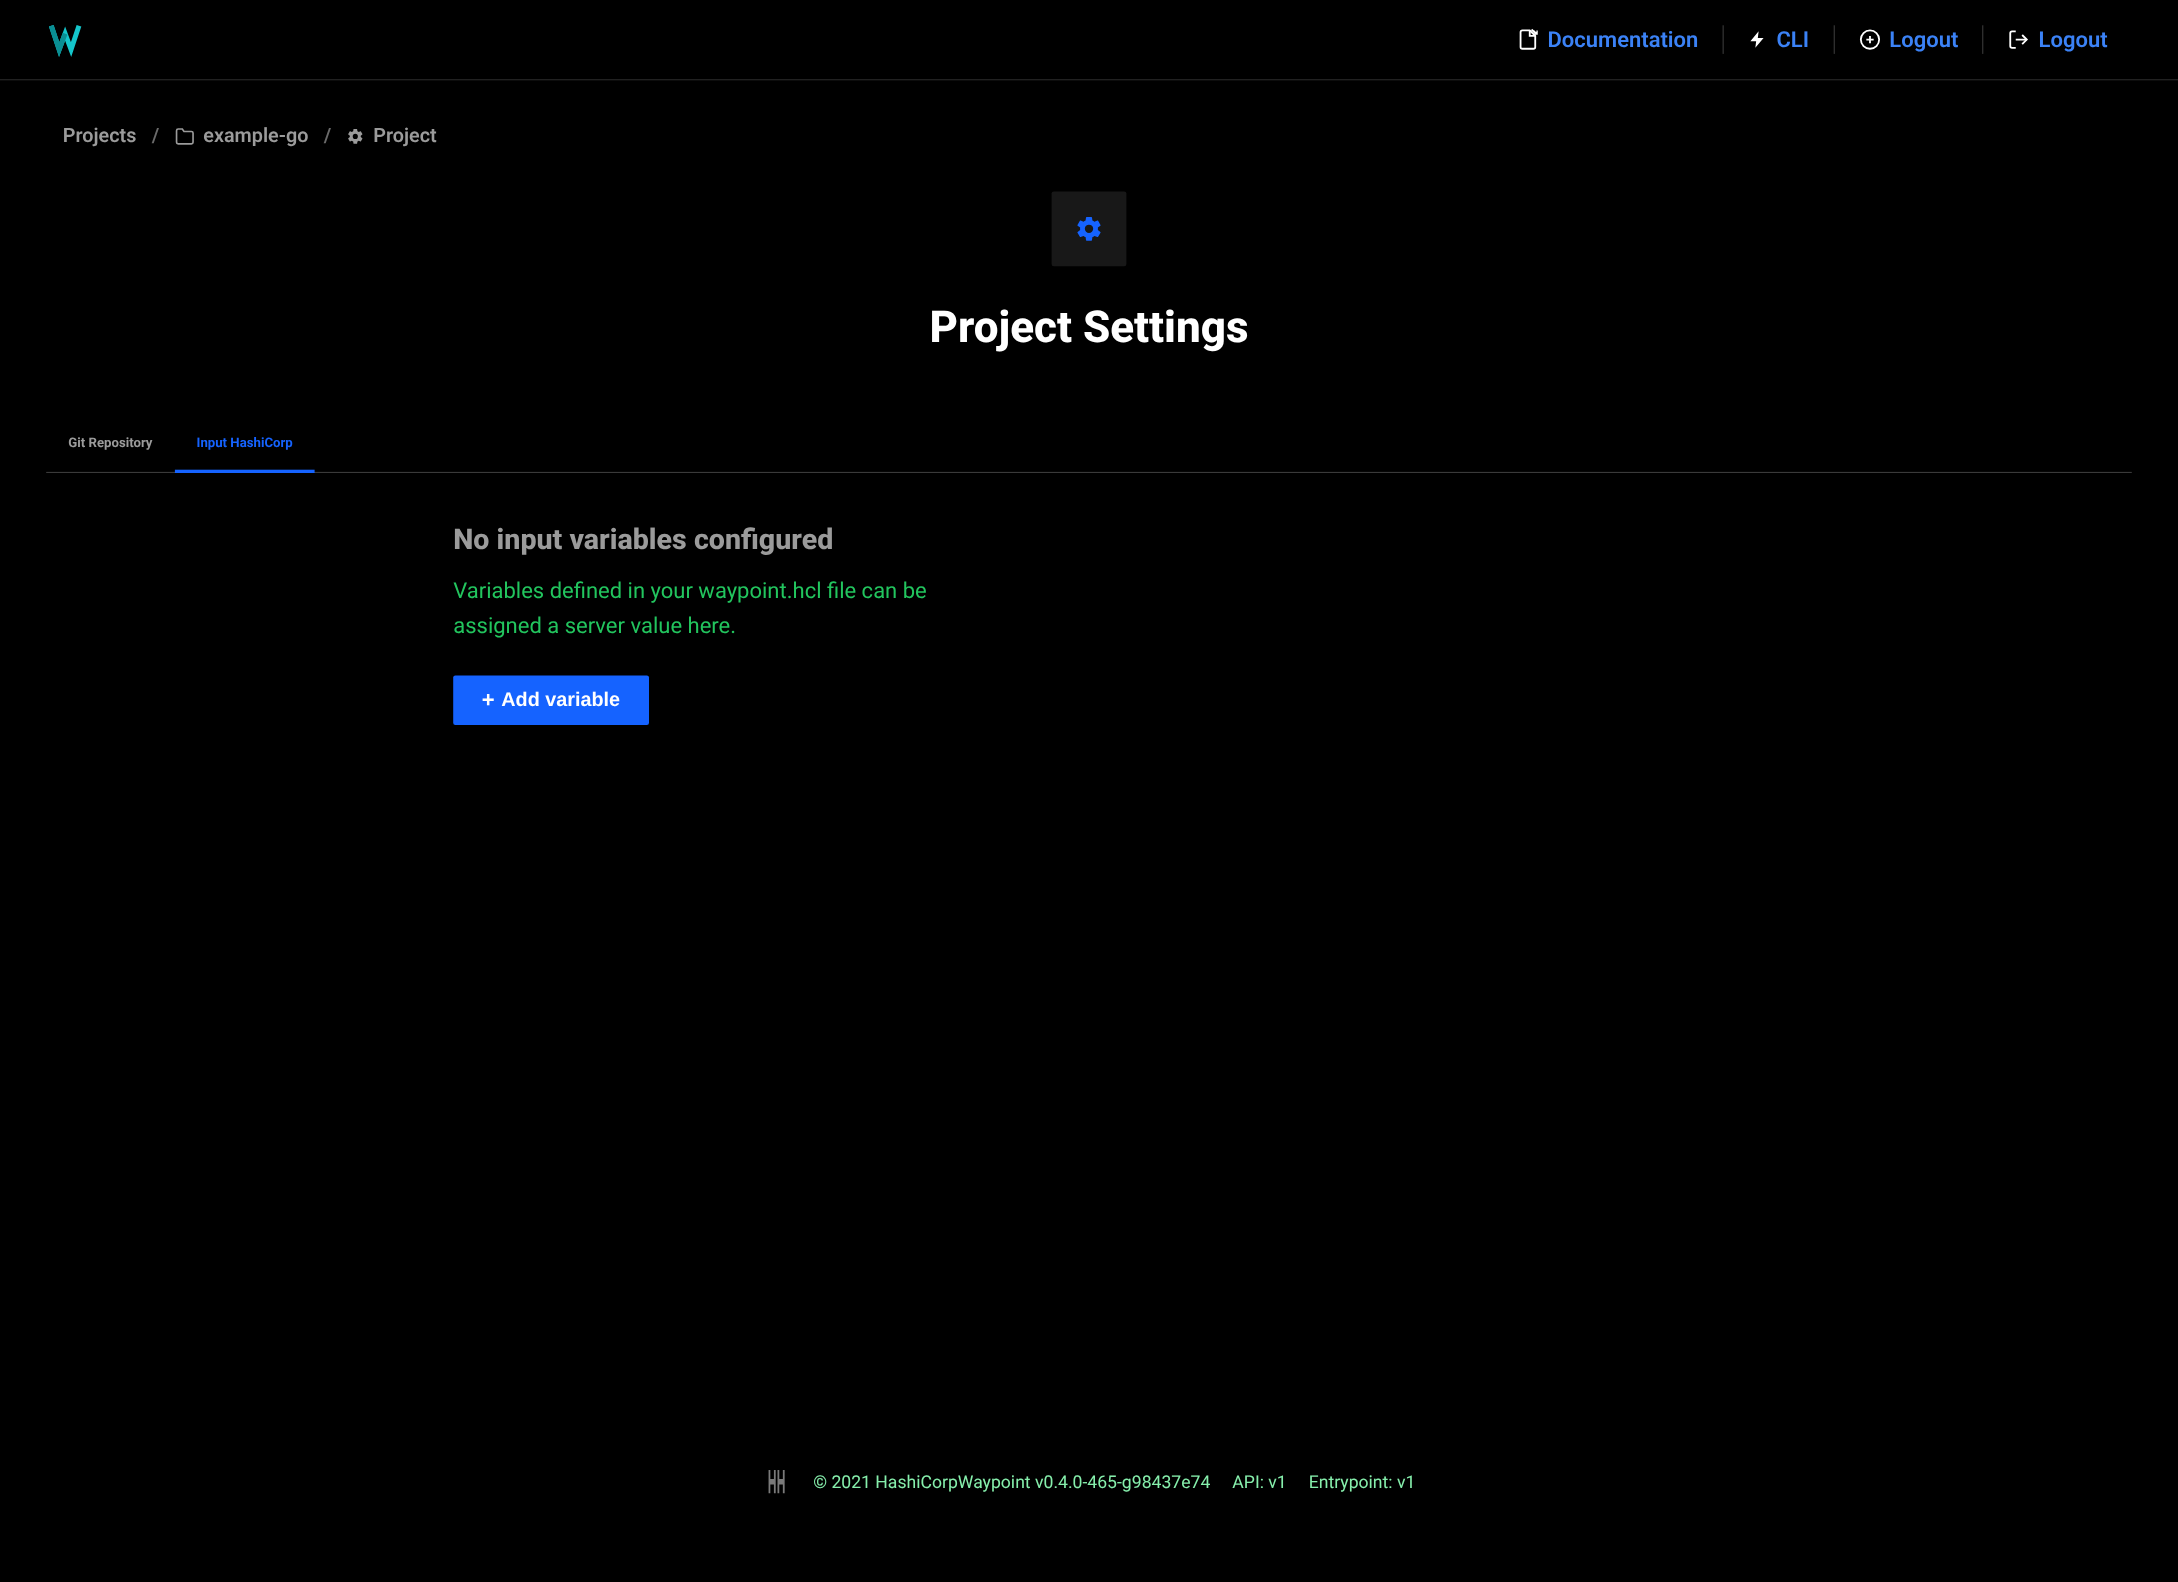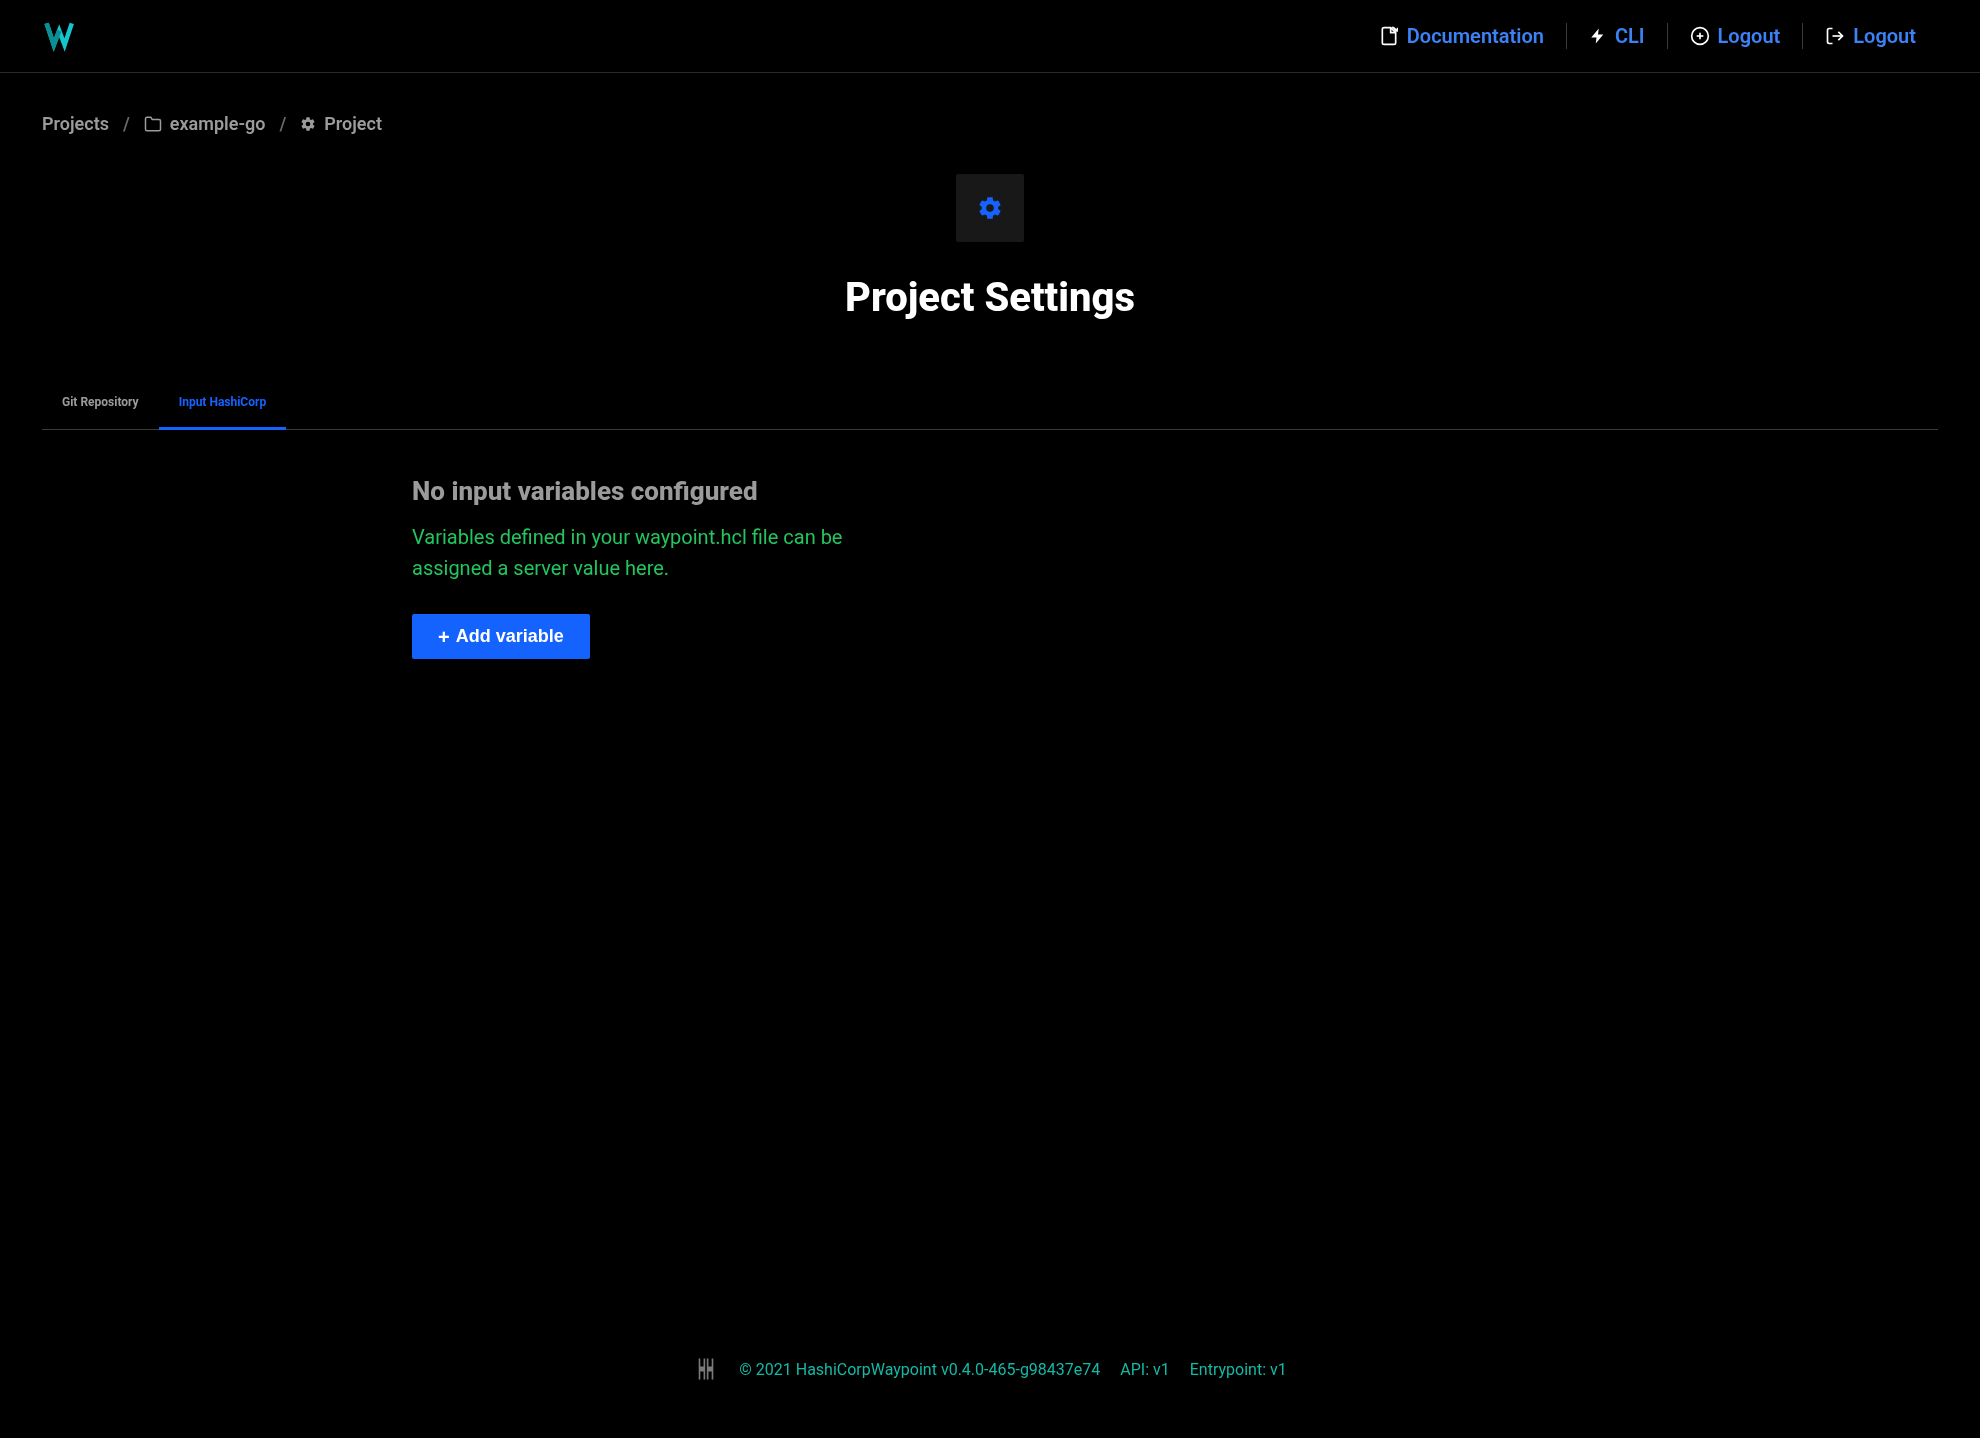--- a/index.html
+++ b/index.html
@@ -48,20 +48,21 @@
     flex: 1;
     padding: 40px 42px 0 42px;
   }
   .breadcrumb {
     display: flex;
     align-items: center;
     gap: 14px;
     font-size: 18px;
     color: #9b9b9b;
     font-weight: 600;
+    margin-left: 15px;
   }
   .breadcrumb .bc-link { cursor: pointer; display: flex; align-items: center; gap: 8px; }
   .breadcrumb .sep { color: #6a6a6a; }
   .title-row {
     display: flex;
     align-items: center;
     gap: 32px;
     margin-top: 40px;
     flex-direction: column;
   }
@@ -128,22 +129,22 @@
     cursor: pointer;
   }
   .primary-btn .plus { font-size: 20px; line-height: 1; }
 
   
   .footer {
     display: flex;
     align-items: center;
     justify-content: center;
     gap: 20px;
-    padding: 30px 0 56px 0;
-    color: #14b8a6;
+    padding: 30px 0 78px 0;
+    color: #86efac;
     font-size: 16px;
   }
 </style>
 </head>
 <body>
 
 <header class="header">
   <div class="logo">
     <svg width="38" height="36" viewBox="0 0 40 40" fill="none">
       <path d="M4 6 L12 30 L18 14 L24 30 L32 6" stroke="#14c6cb" stroke-width="5" stroke-linejoin="miter" fill="none"></path>

